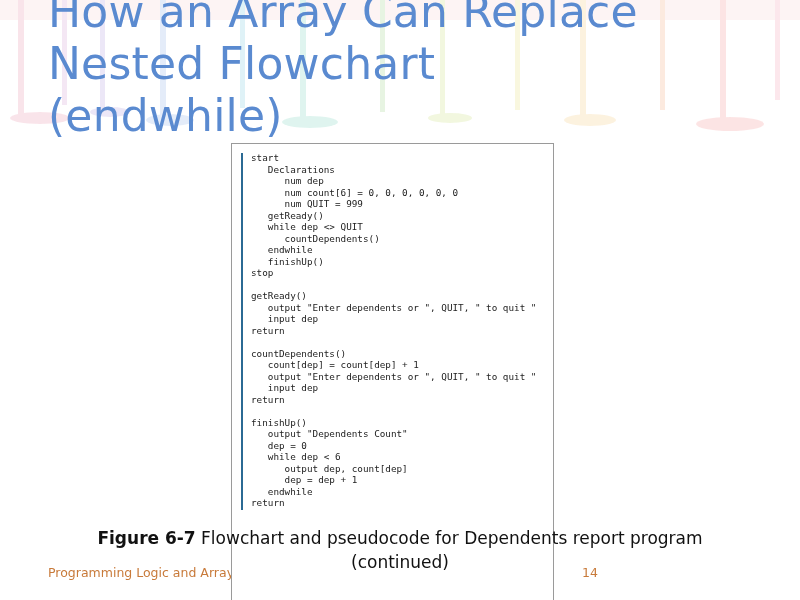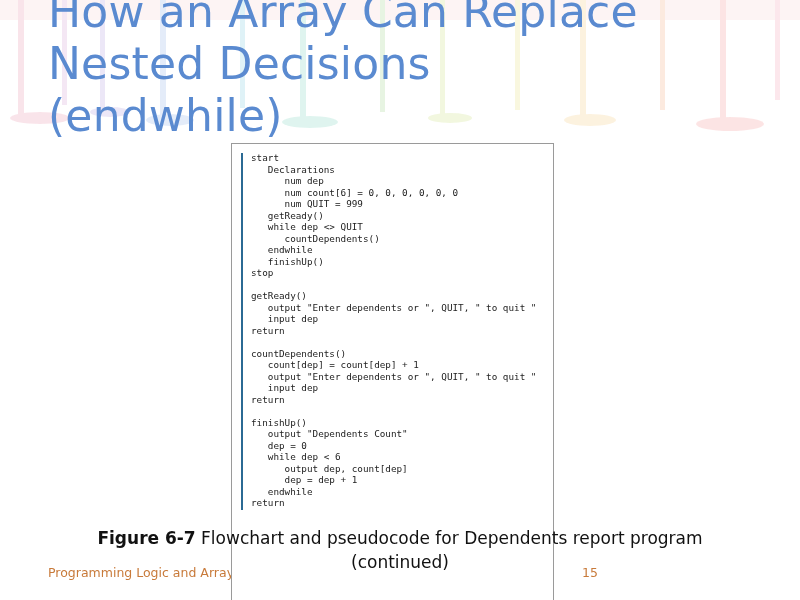--- a/index.html
+++ b/index.html
@@ -65,21 +65,21 @@
     <ellipse cx="590" cy="120" rx="26" ry="6" fill="#f0b040"></ellipse>
     <rect x="660" y="0" width="5" height="110" fill="#f08040"></rect>
     <rect x="720" y="0" width="6" height="122" fill="#f06060"></rect>
     <ellipse cx="730" cy="124" rx="34" ry="7" fill="#f06060"></ellipse>
     <rect x="775" y="0" width="5" height="100" fill="#f07090"></rect>
   </g>
 </svg>
 
 <h1 class="title">
   <span>How an Array Can Replace</span>
-  <span>Nested Decisions</span>
+  <span>Nested Flowchart</span>
   <span>(endwhile)</span>
 </h1>
 
 <div class="figure">
   <div class="bar"></div>
   <pre class="code" id="code-block">start
    Declarations
       num dep
       num count[6] = 0, 0, 0, 0, 0, 0
       num QUIT = 999
@@ -109,13 +109,13 @@
       dep = dep + 1
    endwhile
 return</pre>
 </div>
 
 <div class="caption">
   <b>Figure 6-7</b><span> Flowchart and pseudocode for Dependents report program (continued)</span>
 </div>
 
 <div class="footer-left">Programming Logic and Array, Seventh Edition</div>
-<div class="footer-right">15</div>
+<div class="footer-right">14</div>
 
 </body></html>

